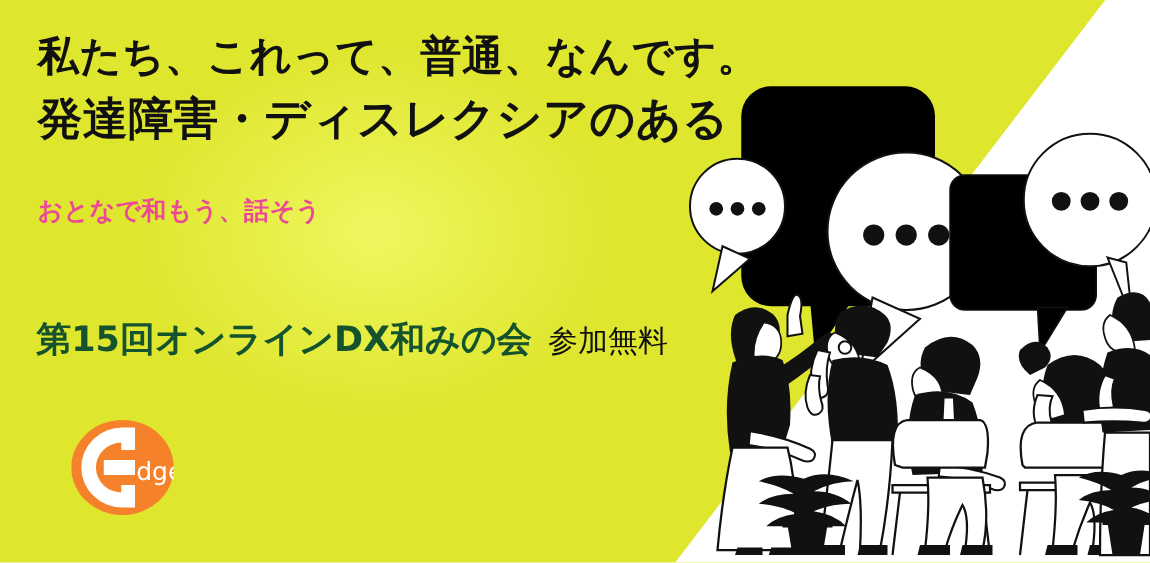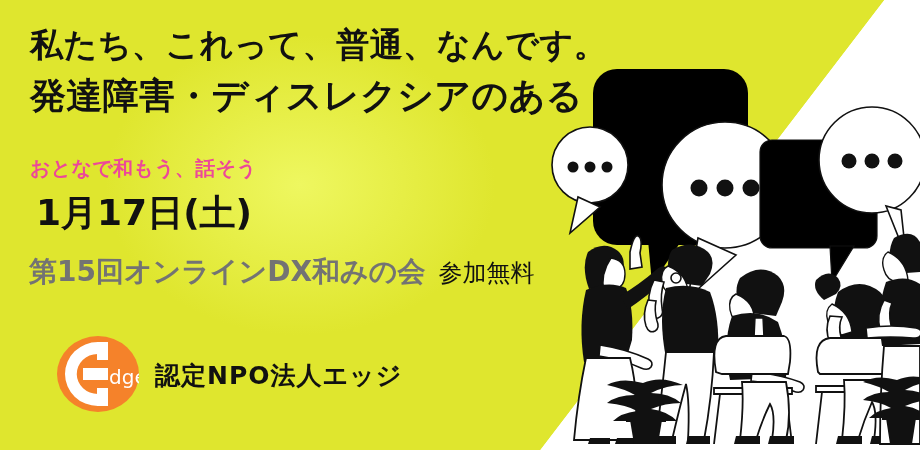--- a/index.html
+++ b/index.html
@@ -34,21 +34,21 @@
   .hl2{position:absolute;left:30px;top:76px;color:#111;font-weight:bold;
        font-size:36px;line-height:40px;letter-spacing:0.3px;white-space:nowrap;}
   .hl3{position:absolute;left:30px;top:126px;color:#ec4899;font-weight:bold;
        font-size:20px;line-height:40px;letter-spacing:0.3px;white-space:nowrap;margin-top:22px;}
   .datebar{position:absolute;left:36px;top:189px;white-space:nowrap;
            display:flex;align-items:baseline;gap:10px;}
   .datebar .d{color:#111;font-weight:bold;font-size:36px;letter-spacing:0px;}
   .datebar .t{color:#111;font-weight:bold;font-size:30px;letter-spacing:0px;}
   .eventbar{position:absolute;left:29px;top:253px;white-space:nowrap;
             display:flex;align-items:baseline;gap:13px;}
-  .eventbar .e{color:#737373;font-weight:bold;font-size:28px;}
+  .eventbar .e{color:#14532d;font-weight:bold;font-size:28px;}
   .eventbar .f{color:#111;font-weight:normal;font-size:24px;}
   
   .logo-row{position:absolute;left:57px;top:336px;display:flex;align-items:center;gap:16px;}
   .logo-mark{position:relative;width:82px;height:78px;}
   .org-name{color:#111;font-weight:bold;font-size:25px;letter-spacing:1px;white-space:nowrap;}
 </style>
 </head>
 <body>
 
 <div id="banner">
@@ -193,21 +193,20 @@
     </g>
   </svg>
 
   <div class="text-layer">
 
     <div class="headline">私たち、これって、普通、なんです。</div>
     <div class="hl2">発達障害・ディスレクシアのある</div>
     <div class="hl3">おとなで和もう、話そう</div>
 
     <div class="datebar">
-      <span class="d">1月17日(土)</span>
     </div>
 
     <div class="eventbar">
       <span class="e">第15回オンラインDX和みの会</span>
       <span class="f">参加無料</span>
     </div>
 
     <div class="logo-row">
       <div class="logo-mark">
         <svg width="82" height="78" viewBox="0 0 82 78">
@@ -217,17 +216,16 @@
                    a33 32 0 0 0 0 64
                    l0 -12
                    a21 20 0 0 1 -0.5 -40
                    z" fill="#ffffff"></path>
           <rect x="26" y="32" width="25" height="12" fill="#ffffff"></rect>
           <rect x="40" y="6" width="11" height="18" fill="#ffffff"></rect>
           <rect x="40" y="52" width="11" height="18" fill="#ffffff"></rect>
           <text x="52" y="48" fill="#ffffff" font-size="20" font-family="DejaVu Sans, Liberation Sans, sans-serif">dge</text>
         </svg>
       </div>
-      <div class="org-name">認定NPO法人エッジ</div>
     </div>
 
   </div>
 </div>
 
 </body></html>

